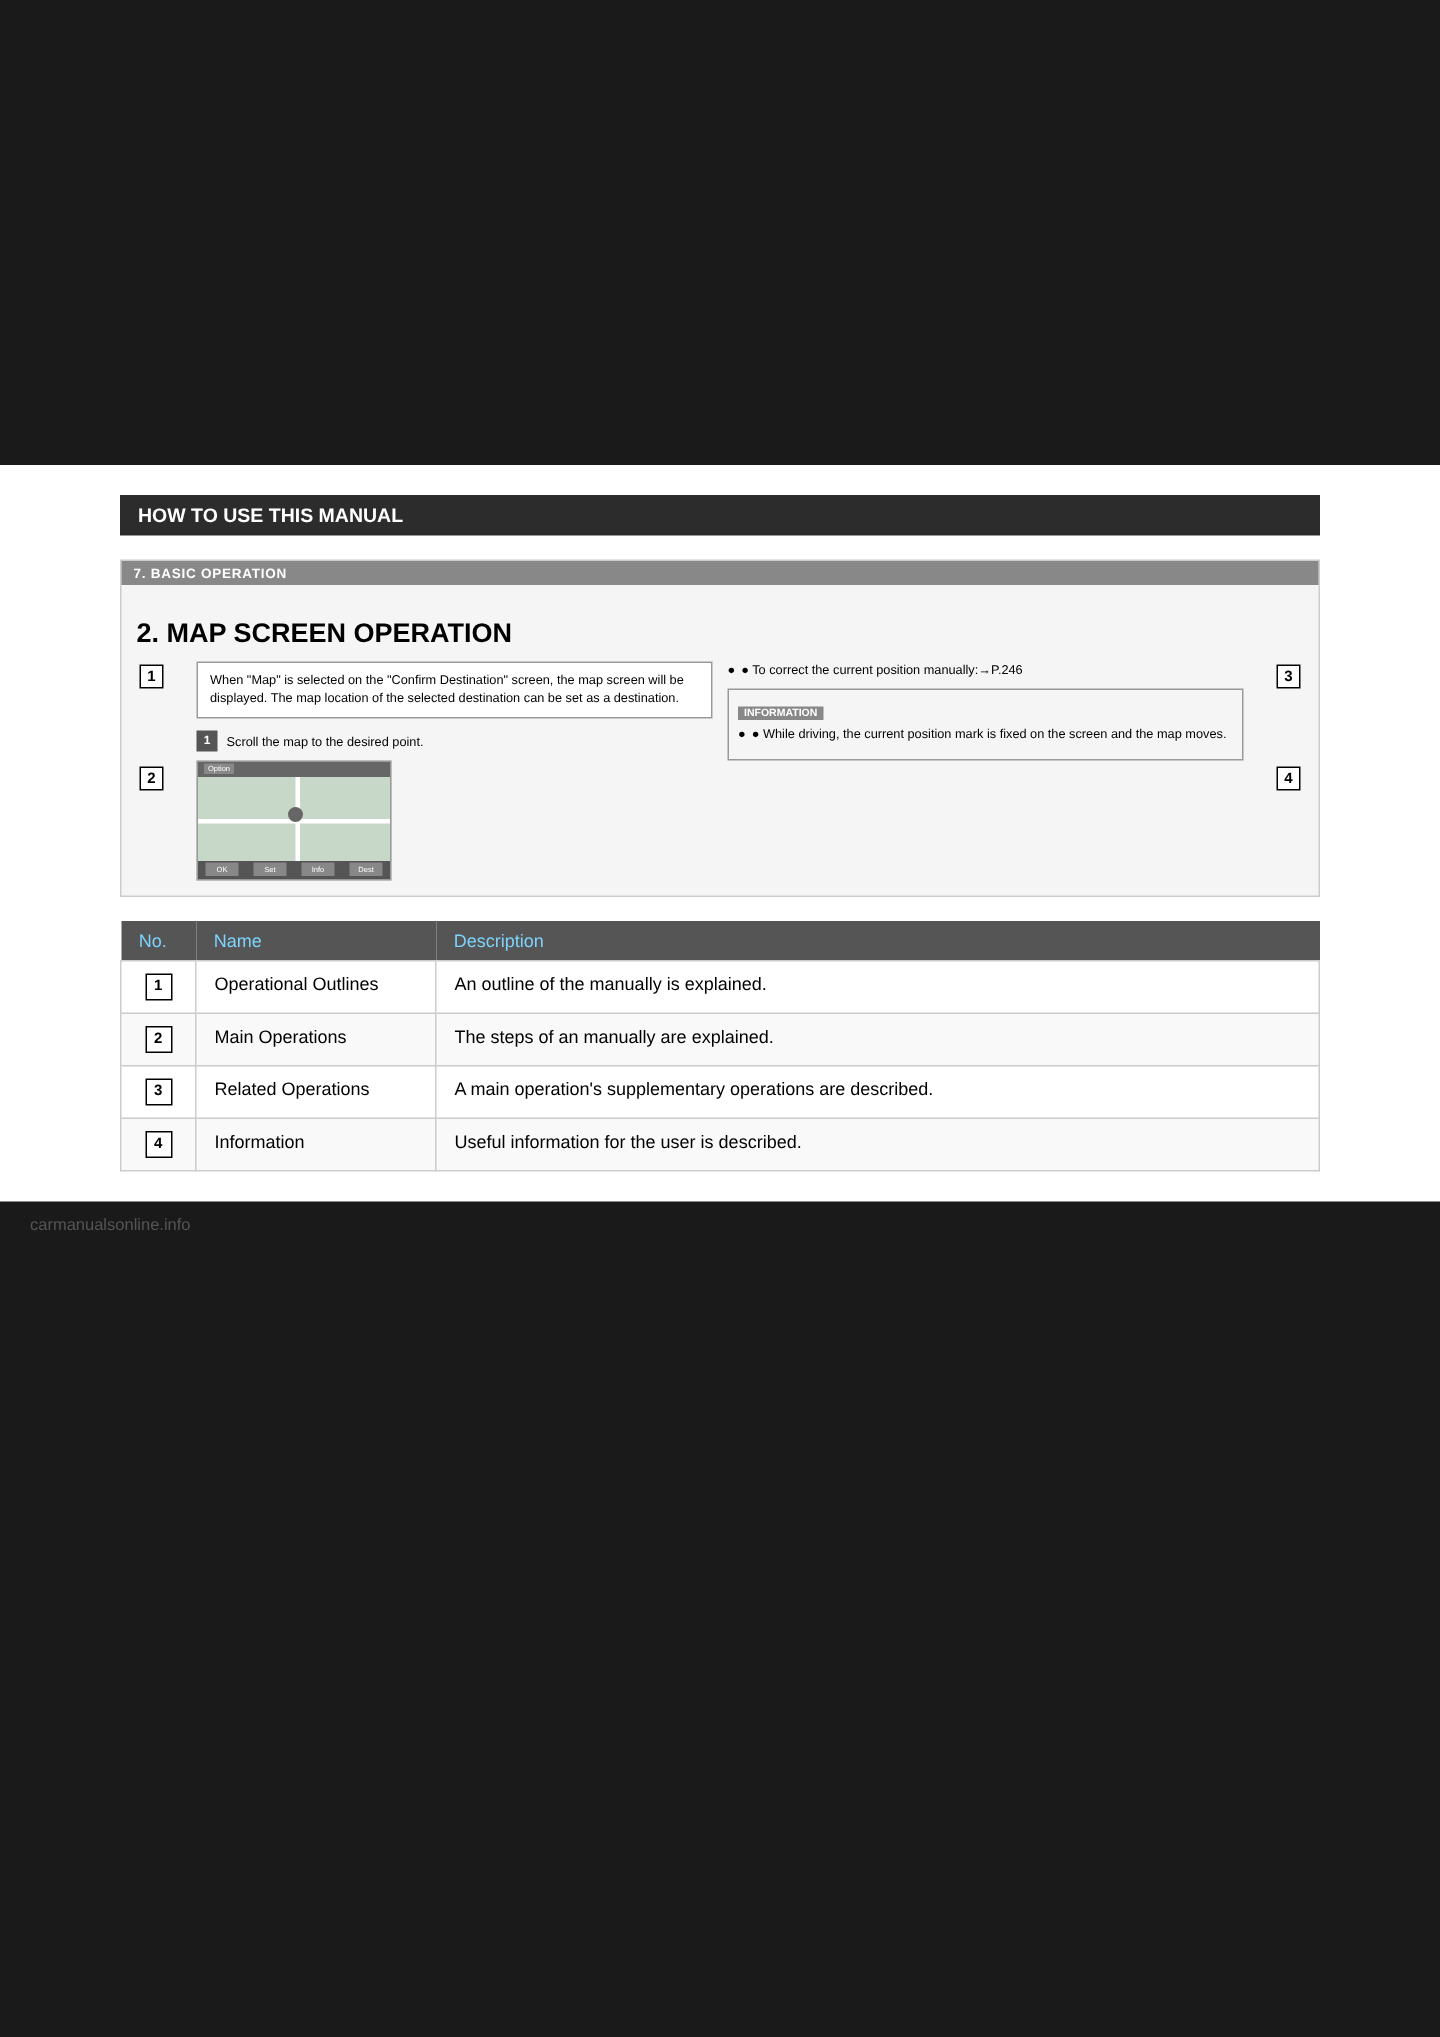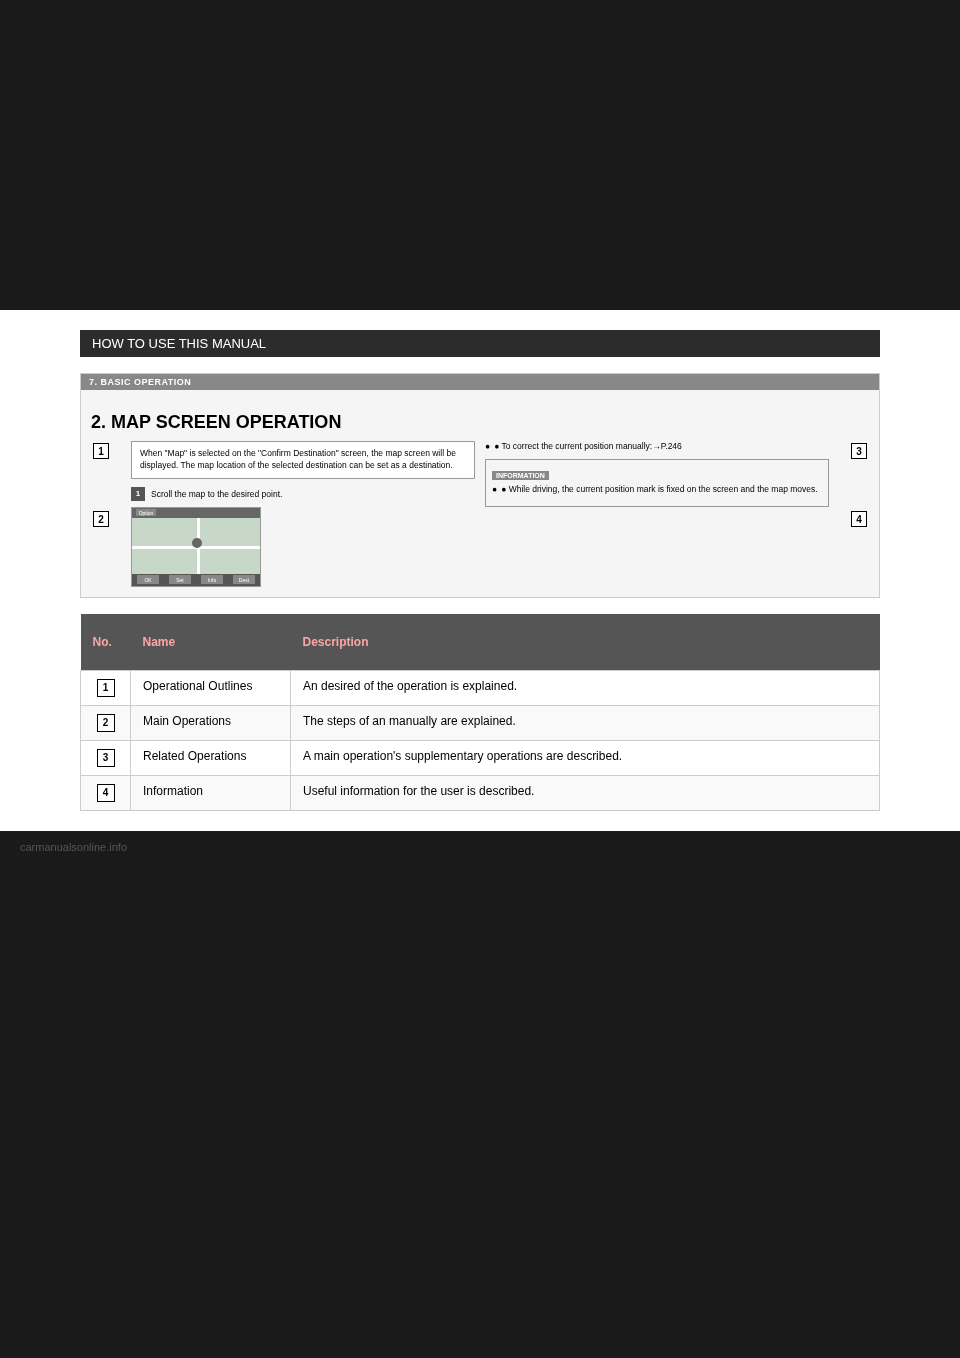--- a/index.html
+++ b/index.html
@@ -36,21 +36,21 @@
       width: 100%;
       padding: 20px 80px;
       background: #fff;
     }
 
     
     .section-header {
       background: #2c2c2c;
       color: #fff;
       font-size: 13px;
-      font-weight: normal;
+      font-weight: bold;
       padding: 6px 12px;
       margin-bottom: 16px;
     }
 
     
     .diagram-container {
       border: 1px solid #ccc;
       background: #f5f5f5;
       padding: 0;
       margin-bottom: 16px;
@@ -254,25 +254,25 @@
 
     
     .info-table {
       width: 100%;
       border-collapse: collapse;
       font-size: 12px;
     }
 
     .info-table th {
       background: #555;
-      color: #fca5a5;
-      padding: 21px 12px;
+      color: #7dd3fc;
+      padding: 6px 12px;
       text-align: left;
       font-size: 12px;
-      font-weight: bold;
+      font-weight: normal;
     }
 
     .info-table td {
       padding: 8px 12px;
       border: 1px solid #ccc;
       vertical-align: top;
     }
 
     .info-table tr:nth-child(even) td {
       background: #f9f9f9;
@@ -405,21 +405,21 @@
           </th>
           <th class="td-desc">
             <span>Description</span>
           </th>
         </tr>
       </thead>
       <tbody id="table-body">
       <tr>
             <td class="td-no"><span class="num-badge">1</span></td>
             <td class="td-name">Operational Outlines</td>
-            <td class="td-desc">An desired of the operation is explained.</td>
+            <td class="td-desc">An outline of the manually is explained.</td>
           </tr>
           <tr>
             <td class="td-no"><span class="num-badge">2</span></td>
             <td class="td-name">Main Operations</td>
             <td class="td-desc">The steps of an manually are explained.</td>
           </tr>
           <tr>
             <td class="td-no"><span class="num-badge">3</span></td>
             <td class="td-name">Related Operations</td>
             <td class="td-desc">A main operation's supplementary operations are described.</td>

